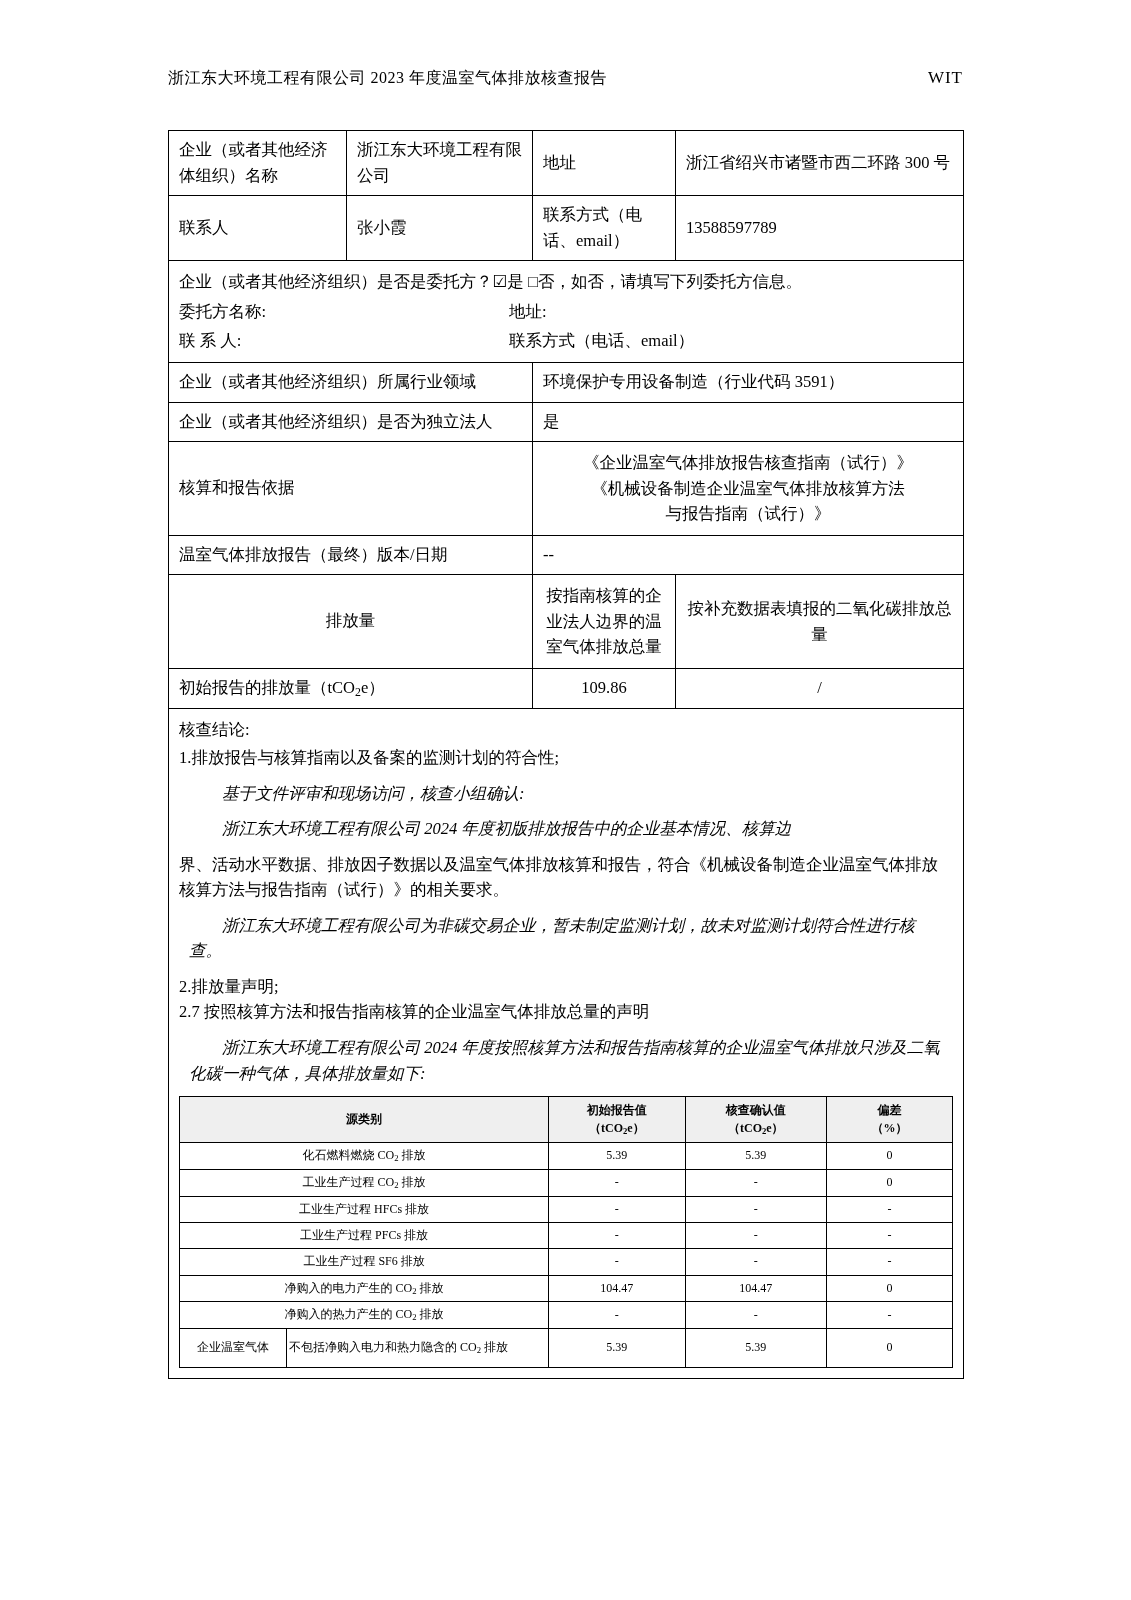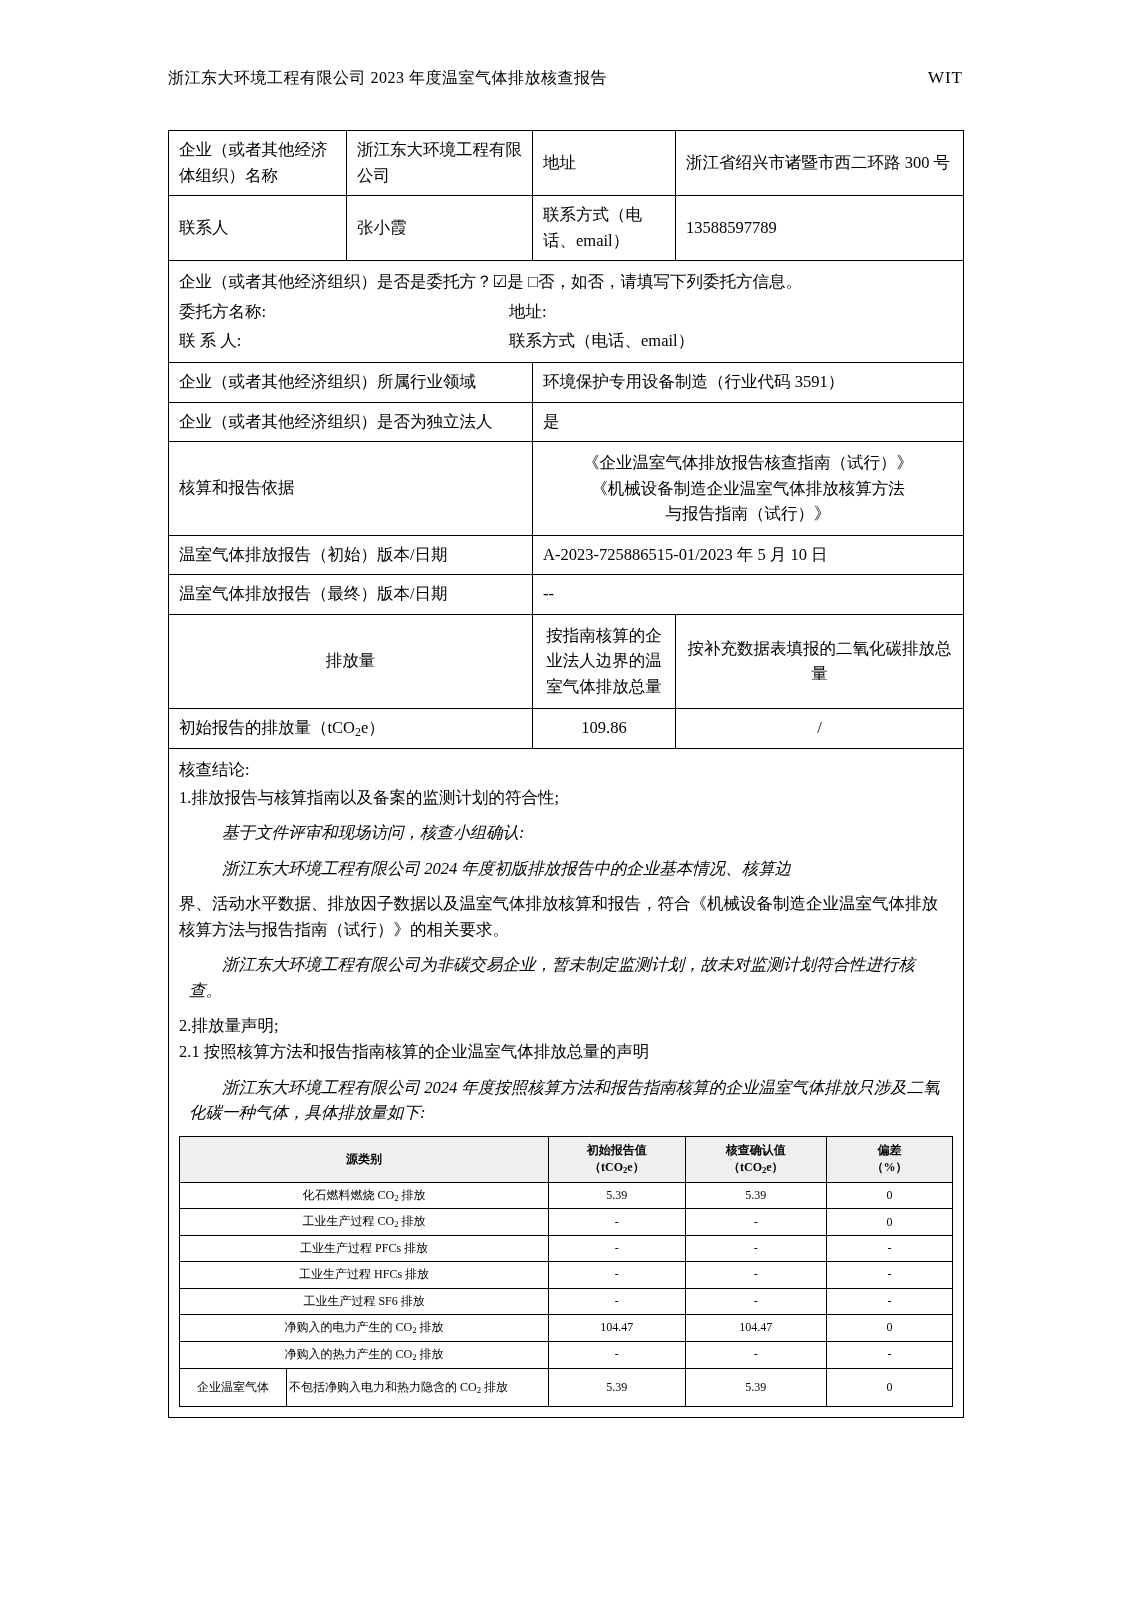--- a/index.html
+++ b/index.html
@@ -171,24 +171,20 @@
         </tr>
         <tr>
           <td colspan="2" class="cell-pad-left">核算和报告依据</td>
           <td colspan="2" class="center" style="padding-top:8px;padding-bottom:8px;">
             <div>《企业温室气体排放报告核查指南（试行）》</div>
             <div>《机械设备制造企业温室气体排放核算方法</div>
             <div>与报告指南（试行）》</div>
           </td>
         </tr>
         <tr>
-          <td colspan="2" class="cell-pad-left">温室气体排放报告（初始）版本/日期</td>
-          <td colspan="2" class="cell-pad-left">A-2023-725886515-01/2023 年 5 月 10 日</td>
-        </tr>
-        <tr>
           <td colspan="2" class="cell-pad-left">温室气体排放报告（最终）版本/日期</td>
           <td colspan="2" class="cell-pad-left">--</td>
         </tr>
         <tr class="emis-head">
           <td colspan="2" class="center">排放量</td>
           <td class="center" style="padding:8px 6px;">按指南核算的企业法人边界的温室气体排放总量</td>
           <td class="center" style="padding:8px 6px;">按补充数据表填报的二氧化碳排放总量</td>
         </tr>
         <tr>
           <td colspan="2" class="cell-pad-left">初始报告的排放量（tCO<sub>2</sub>e）</td>
@@ -197,21 +193,21 @@
         </tr>
         <tr>
           <td colspan="4" class="conclusion-cell">
             <div class="conclusion-title">核查结论:</div>
             <div class="p-flat">1.排放报告与核算指南以及备案的监测计划的符合性;</div>
             <div class="p-indent2">基于文件评审和现场访问，核查小组确认:</div>
             <div class="p-indent2">浙江东大环境工程有限公司 2024 年度初版排放报告中的企业基本情况、核算边</div>
             <div class="p-flat">界、活动水平数据、排放因子数据以及温室气体排放核算和报告，符合《机械设备制造企业温室气体排放核算方法与报告指南（试行）》的相关要求。</div>
             <div class="p-indent2">浙江东大环境工程有限公司为非碳交易企业，暂未制定监测计划，故未对监测计划符合性进行核查。</div>
             <div class="p-flat">2.排放量声明;</div>
-            <div class="p-flat">2.1 按照核算方法和报告指南核算的企业温室气体排放总量的声明</div>
+            <div class="p-flat">2.7 按照核算方法和报告指南核算的企业温室气体排放总量的声明</div>
             <div class="p-indent2">浙江东大环境工程有限公司 2024 年度按照核算方法和报告指南核算的企业温室气体排放只涉及二氧化碳一种气体，具体排放量如下:</div>
 
             <table class="sources">
               <colgroup>
                 <col style="width:102px">
                 <col style="width:250px">
                 <col style="width:130px">
                 <col style="width:135px">
                 <col style="width:120px">
               </colgroup>
@@ -239,27 +235,27 @@
                   <td>5.39</td>
                   <td>0</td>
                 </tr>
                 <tr>
                   <td colspan="2" class="src-label">工业生产过程 CO<sub>2</sub> 排放</td>
                   <td>-</td>
                   <td>-</td>
                   <td>0</td>
                 </tr>
                 <tr>
+                  <td colspan="2" class="src-label">工业生产过程 HFCs 排放</td>
+                  <td>-</td>
+                  <td>-</td>
+                  <td>-</td>
+                </tr>
+                <tr>
                   <td colspan="2" class="src-label">工业生产过程 PFCs 排放</td>
-                  <td>-</td>
-                  <td>-</td>
-                  <td>-</td>
-                </tr>
-                <tr>
-                  <td colspan="2" class="src-label">工业生产过程 HFCs 排放</td>
                   <td>-</td>
                   <td>-</td>
                   <td>-</td>
                 </tr>
                 <tr>
                   <td colspan="2" class="src-label">工业生产过程 SF6 排放</td>
                   <td>-</td>
                   <td>-</td>
                   <td>-</td>
                 </tr>

